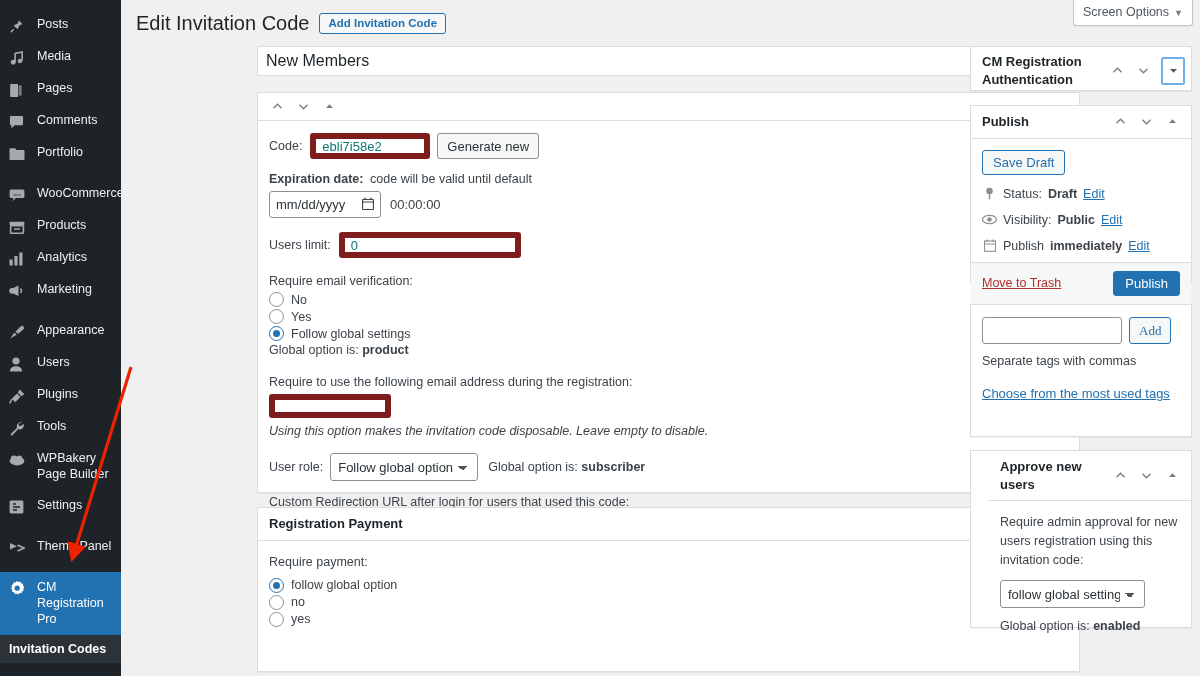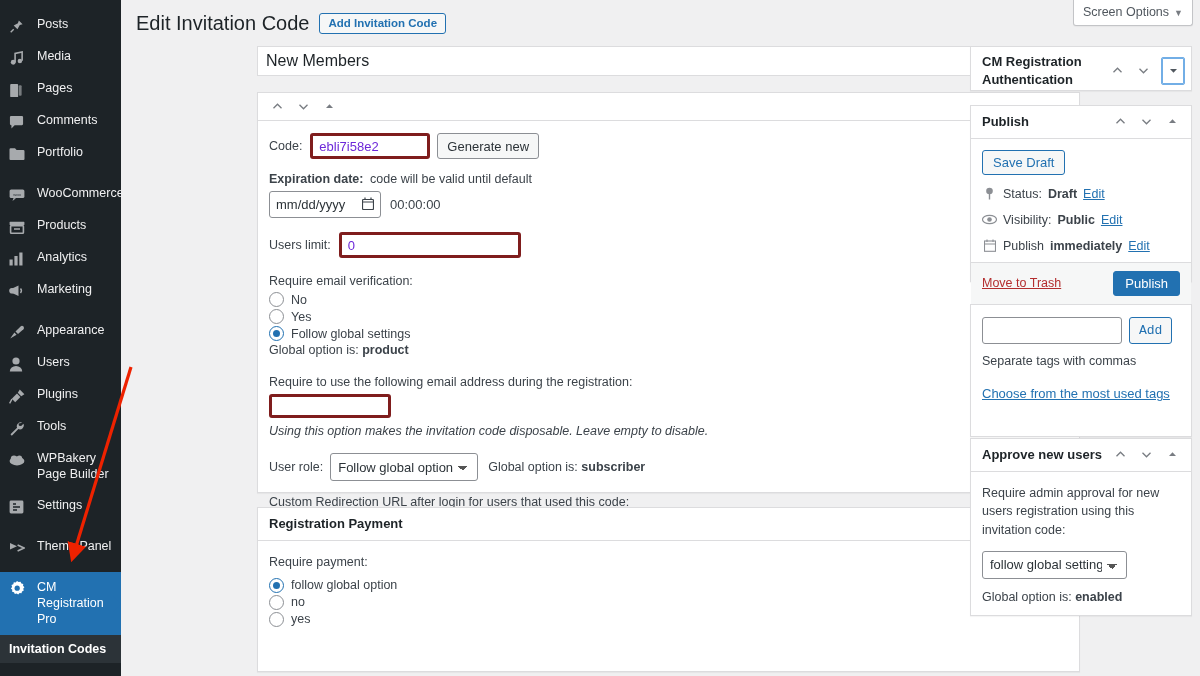--- a/index.html
+++ b/index.html
@@ -147,26 +147,26 @@
     border-radius: 2px;
     box-shadow: 0 0 0 1px #72aee6 inset;
   }
   .panel-body { padding: 12px 11px 10px 11px; }
 
   
   .row { display: flex; align-items: center; margin-bottom: 14px; }
   .lbl { font-size: 12.5px; color: #3c434a; }
   .lbl-b { font-weight: bold; }
   input.txt {
-    border: 3px solid #7f1d1d;
+    border: 6px solid #7f1d1d;
     border-radius: 3px;
     padding: 3px 6px;
     font-size: 13px;
     font-family: "Liberation Sans", sans-serif;
-    color: #6d28d9;
+    color: #0f766e;
     background: #fff;
     height: 26px;
   }
   .btn-sec {
     border: 1px solid #8c8f94;
     border-radius: 3px;
     background: #f6f7f7;
     color: #2c3338;
     padding: 3px 9px;
     font-size: 13px;
@@ -247,21 +247,21 @@
   .tag-input {
     border: 1px solid #8c8f94; border-radius: 3px;
     height: 27px; width: 140px; background: #fff;
     padding: 3px 6px; font-size: 13px;
     font-family: "Liberation Sans", sans-serif;
   }
   .btn-add {
     border: 1px solid #2271b1; color: #2271b1;
     background: #f6f7f7; border-radius: 3px;
     font-size: 13px; padding: 3px 9px; cursor: pointer; height: 27px;
-    font-family: Liberation Mono, monospace;
+    font-family: Liberation Serif, serif;
   }
 
   
   #arrow-annot { position: absolute; left: 0; top: 0; pointer-events: none; }
 </style>
 </head>
 <body>
 
 <div id="app">
 
@@ -672,21 +672,21 @@
       <div class="panel-body" style="padding:12px 11px 10px 11px;">
         <div style="display:flex; align-items:center; gap:7px;">
           <input class="tag-input" type="text" value="" style="">
           <button class="btn-add">Add</button>
         </div>
         <div class="lbl" style="margin-top:10px;">Separate tags with commas</div>
         <div class="lnk" style="margin-top:18px;">Choose from the most used tags</div>
       </div>
     </div>
 
-    <div class="panel side-panel" style="left:849px; top:438px; width:222px; height:178px;">
+    <div class="panel side-panel" style="left:849px; top:450px; width:222px; height:178px;padding-left:18px;">
       <div class="panel-head">
         <div class="ph-title">Approve new users</div>
         <div class="ph-ctrls">
           <div class="ph-btn">
               <svg width="13" height="13" viewBox="0 0 13 13">
                 <path d="M2.5 8.2 L6.5 4.2 L10.5 8.2" stroke="currentColor" stroke-width="1.3" fill="none"></path>
               </svg>
             </div>
           <div class="ph-btn">
               <svg width="13" height="13" viewBox="0 0 13 13">

